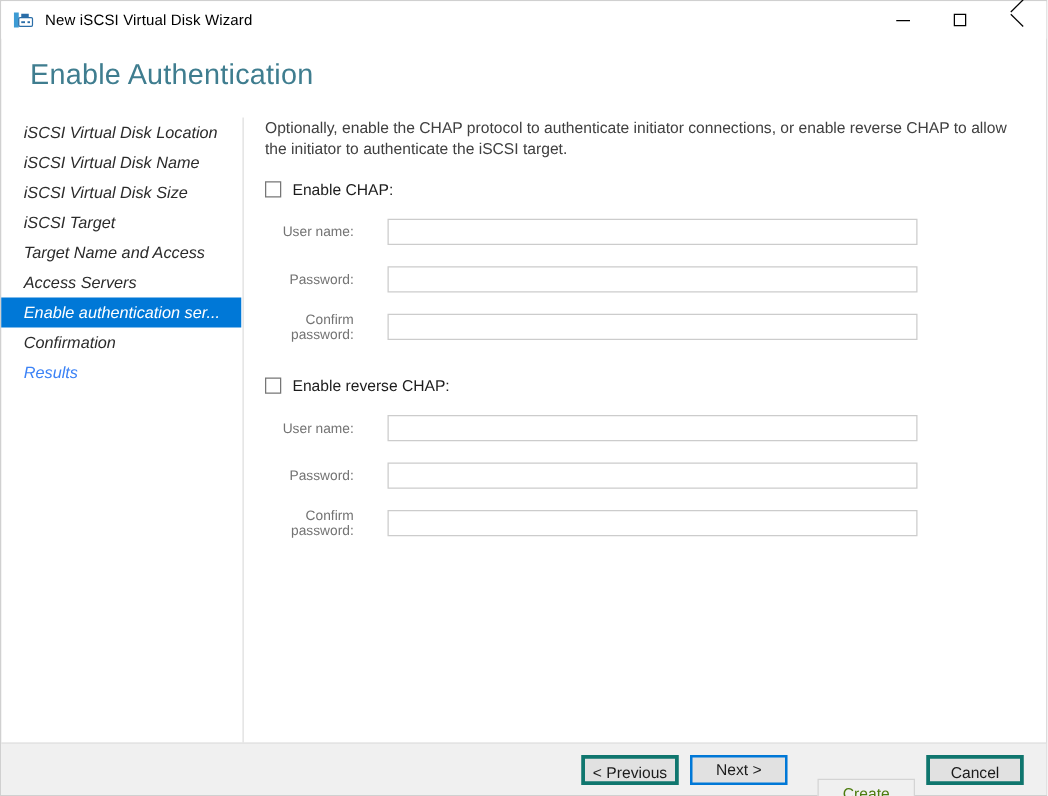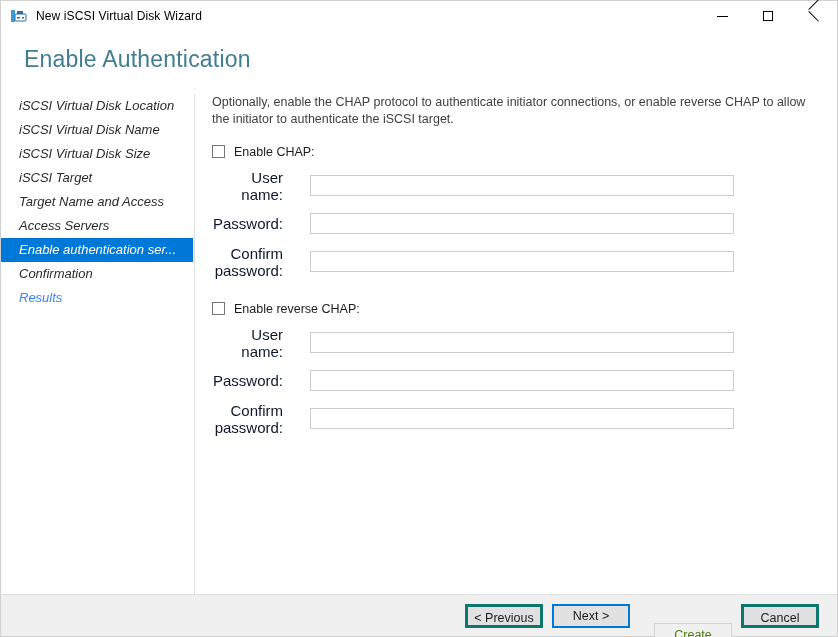--- a/index.html
+++ b/index.html
@@ -180,22 +180,22 @@
   .field-row {
     display: flex;
     align-items: center;
     height: 21px;
     margin-bottom: 17px;
   }
   .field-label {
     width: 98px;
     min-width: 98px;
     text-align: right;
-    font-size: 15px;
-    color: #0f172a;
+    font-size: 11px;
+    color: #737373;
     padding-right: 27px;
     box-sizing: border-box;
   }
   .field-input {
     flex: 1;
     height: 21px;
     border: 1px solid #cccccc;
     background: #ffffff;
     box-sizing: border-box;
     max-width: 424px;

